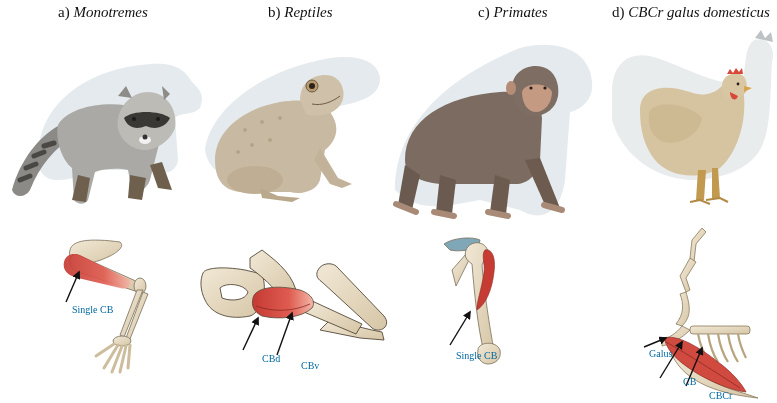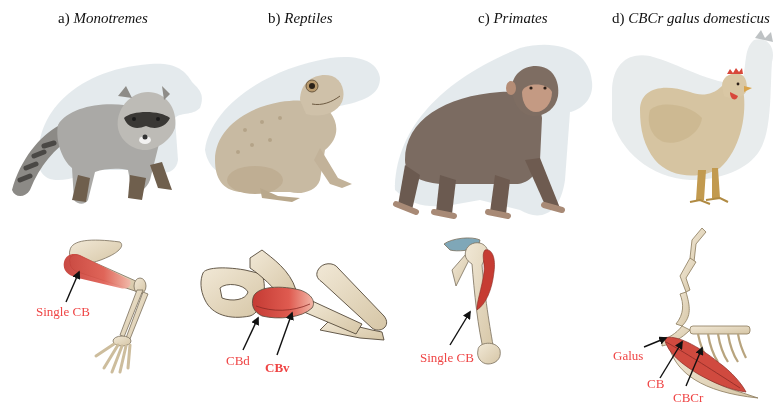--- a/index.html
+++ b/index.html
@@ -1,21 +1,21 @@
 <!DOCTYPE html>
 <html><head>
   <meta charset="utf-8">
   <style>
     * { box-sizing: border-box; margin: 0; padding: 0; }
     html, body { width: 777px; height: 403px; background: #ffffff; overflow: hidden; }
     body { position: relative; font-family: "Liberation Serif", "DejaVu Serif", serif; color: #111; }
-    .panel-title { position: absolute; top: 10px; font-size: 15px; white-space: nowrap; }
+    .panel-title { position: absolute; top: 4px; font-size: 15px; white-space: nowrap; }
     .panel-title i { font-style: italic; }
     .layer { position: absolute; left: 0; top: 0; width: 777px; height: 403px; }
-    .label { position: absolute; font-size: 13px; white-space: nowrap; color: #ef4444; }
+    .label { position: absolute; font-size: 10px; white-space: nowrap; color: #0369a1; margin-left: 36px; }
   </style>
 </head>
 <body>
 
 <div class="panel-title" style="left:58px;">
   <span>a)</span>
   <i>Monotremes</i>
 </div>
 <div class="panel-title" style="left:268px;">
   <span>b)</span>
@@ -185,17 +185,17 @@
     <path d="M664,338 C676,334 698,346 718,362 C732,372 742,384 746,392 C730,390 712,382 698,374 C682,364 668,354 664,338 z" fill="#d04a3f" stroke="#8a2a24" stroke-width="0.7"></path>
     <path d="M666,342 C684,352 706,366 740,388" stroke="#8a2a24" stroke-width="0.8" fill="none"></path>
   </g>
   <line x1="644" y1="347" x2="666" y2="338" stroke="#111" stroke-width="1.4" marker-end="url(#arrowhead)"></line>
   <line x1="660" y1="378" x2="682" y2="342" stroke="#111" stroke-width="1.4" marker-end="url(#arrowhead)"></line>
   <line x1="686" y1="386" x2="702" y2="348" stroke="#111" stroke-width="1.4" marker-end="url(#arrowhead)"></line>
 </svg>
 
 <div class="label" style="left:36px; top:304px;">Single CB</div>
 <div class="label" style="left:226px; top:353px;text-align:right;">CBd</div>
-<div class="label" style="left:265px; top:360px;font-weight:bold;">CBv</div>
+<div class="label" style="left:265px; top:360px;">CBv</div>
 <div class="label" style="left:420px; top:350px;">Single CB</div>
 <div class="label" style="left:613px; top:348px;">Galus</div>
 <div class="label" style="left:647px; top:376px;text-align:right;">CB</div>
 <div class="label" style="left:673px; top:390px;">CBCr</div>
 
 </body></html>

